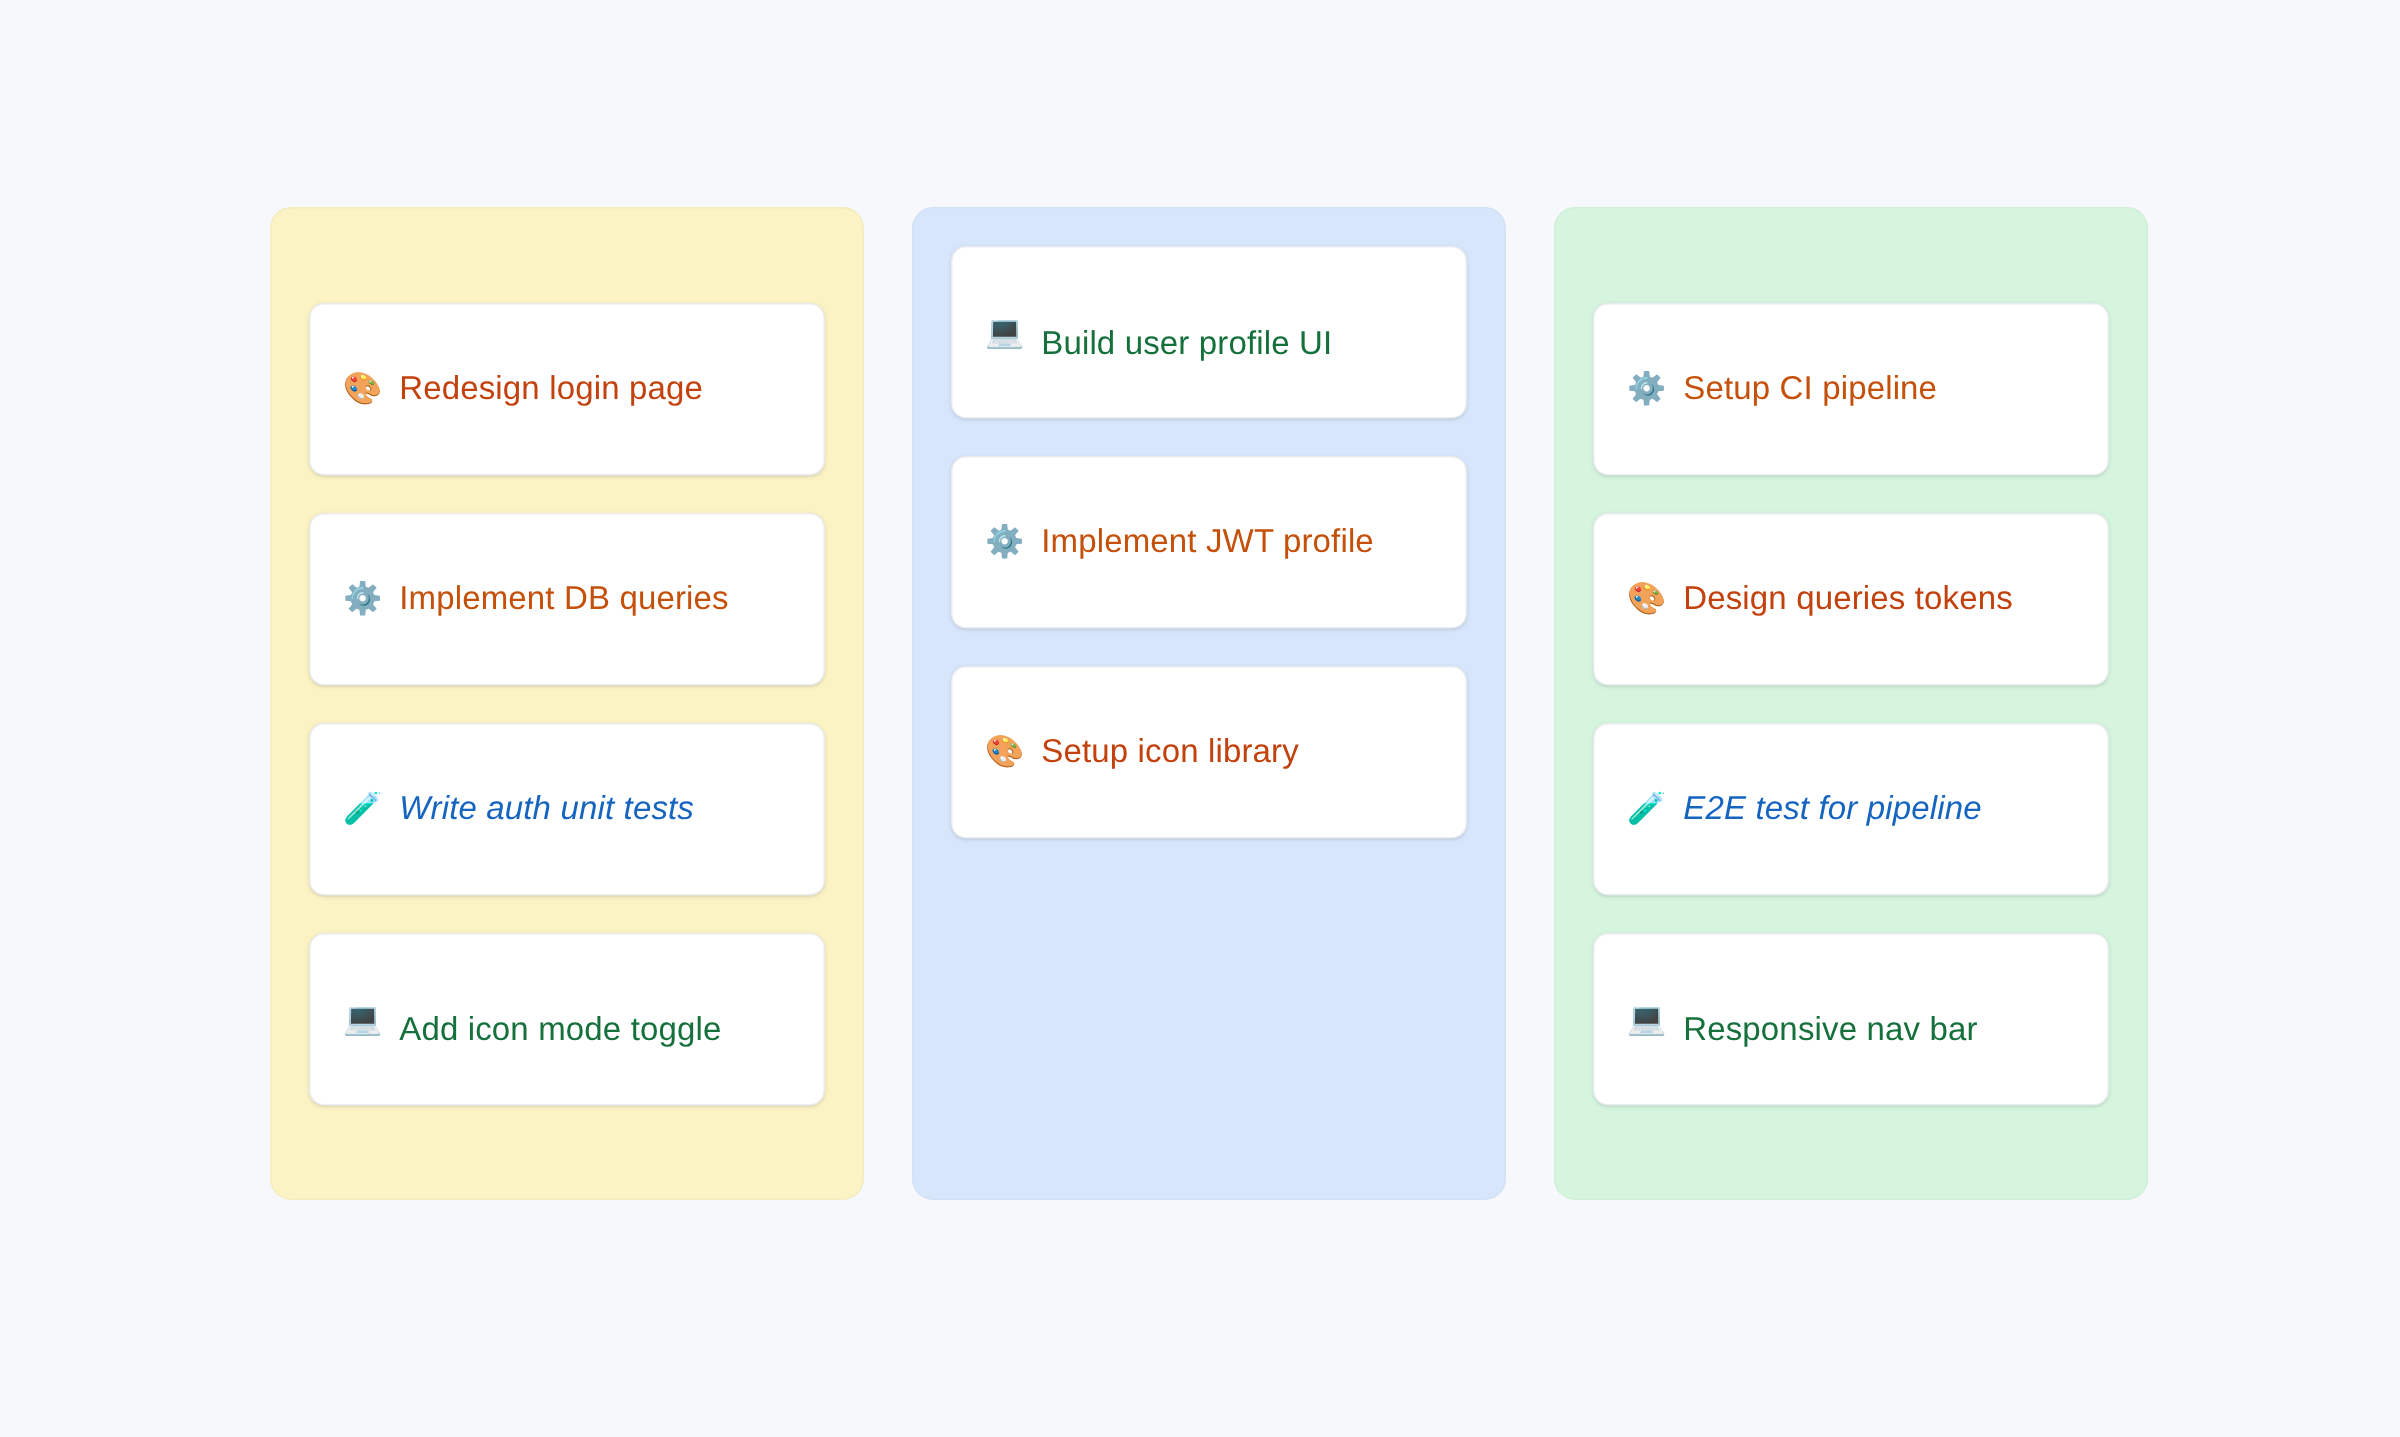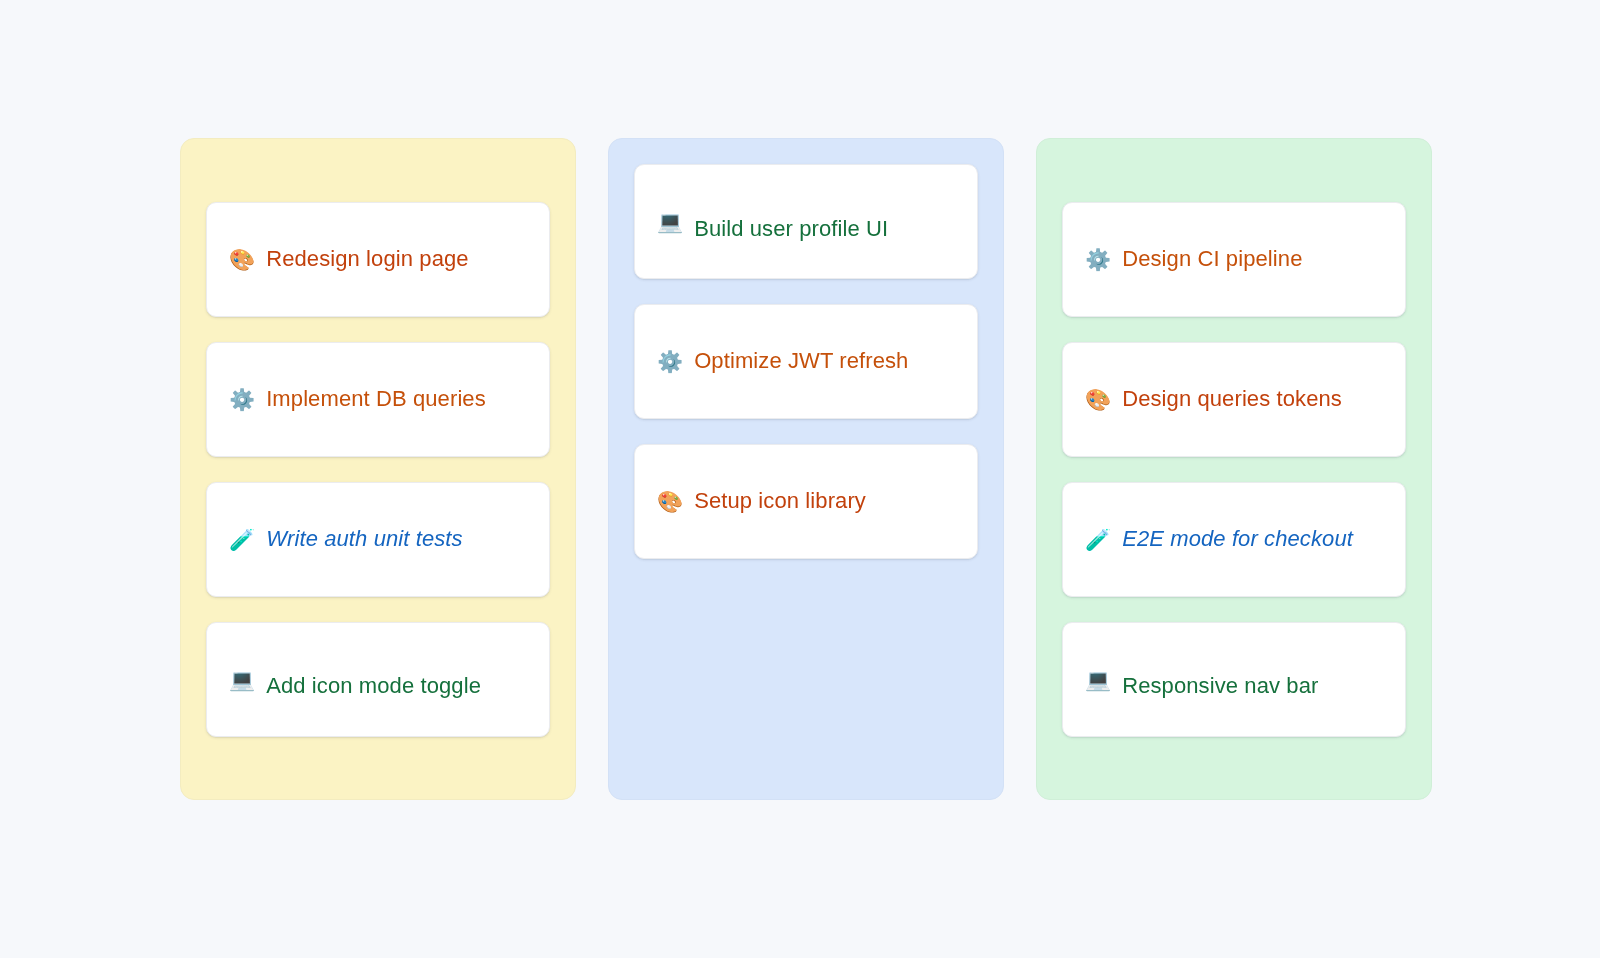--- a/index.html
+++ b/index.html
@@ -116,39 +116,39 @@
         <span class="card-title tone-green">Add icon mode toggle</span>
       </div>
     </div>
     <div class="column col-blue">
       <div class="card">
         <span class="card-emoji">💻</span>
         <span class="card-title tone-green">Build user profile UI</span>
       </div>
       <div class="card">
         <span class="card-emoji">⚙️</span>
-        <span class="card-title tone-orange">Optimize JWT refresh</span>
+        <span class="card-title tone-orange">Implement JWT profile</span>
       </div>
       <div class="card">
         <span class="card-emoji">🎨</span>
         <span class="card-title tone-purple">Setup icon library</span>
       </div>
       <div class="column-spacer"></div>
     </div>
     <div class="column col-green">
       <div class="card">
         <span class="card-emoji">⚙️</span>
-        <span class="card-title tone-orange">Design CI pipeline</span>
+        <span class="card-title tone-orange">Setup CI pipeline</span>
       </div>
       <div class="card">
         <span class="card-emoji">🎨</span>
         <span class="card-title tone-purple">Design queries tokens</span>
       </div>
       <div class="card">
         <span class="card-emoji">🧪</span>
-        <span class="card-title tone-blue">E2E mode for checkout</span>
+        <span class="card-title tone-blue">E2E test for pipeline</span>
       </div>
       <div class="card">
         <span class="card-emoji">💻</span>
         <span class="card-title tone-green">Responsive nav bar</span>
       </div>
     </div>
   </div>
 
 </body></html>

